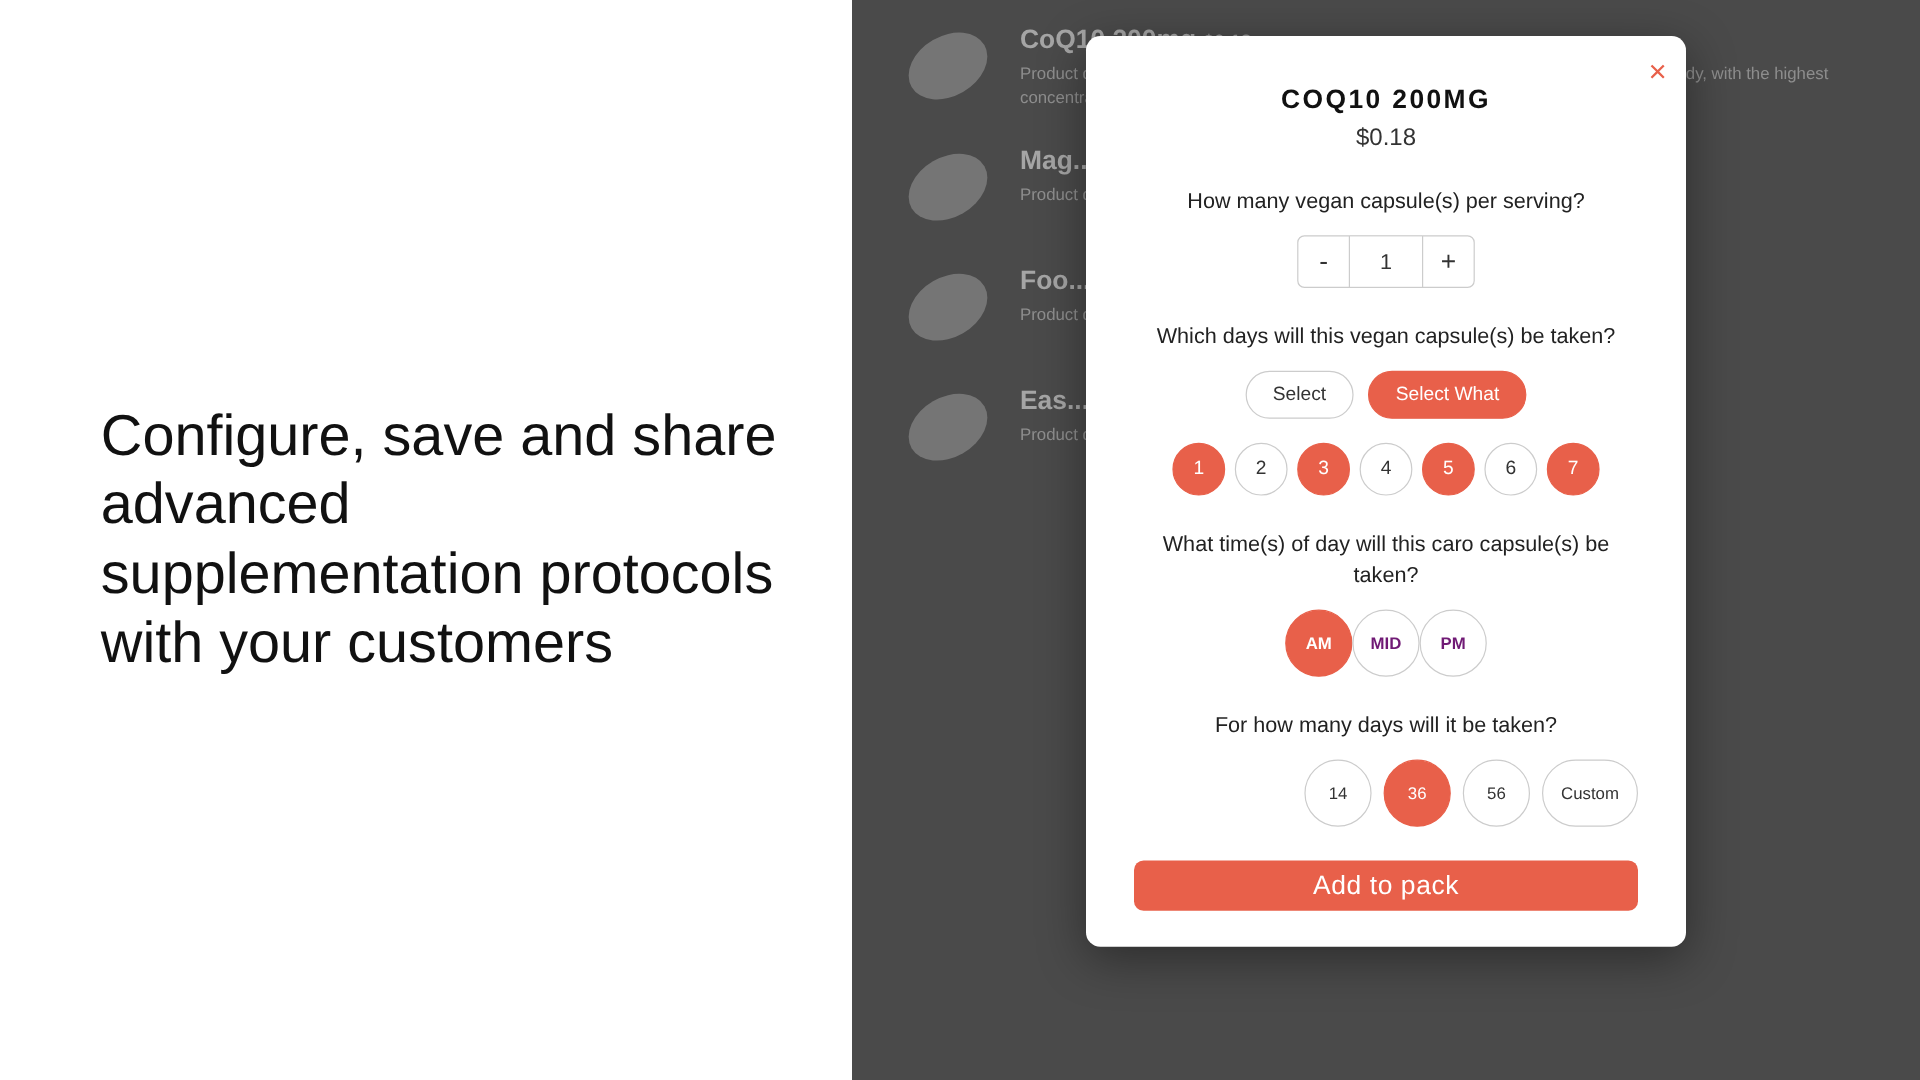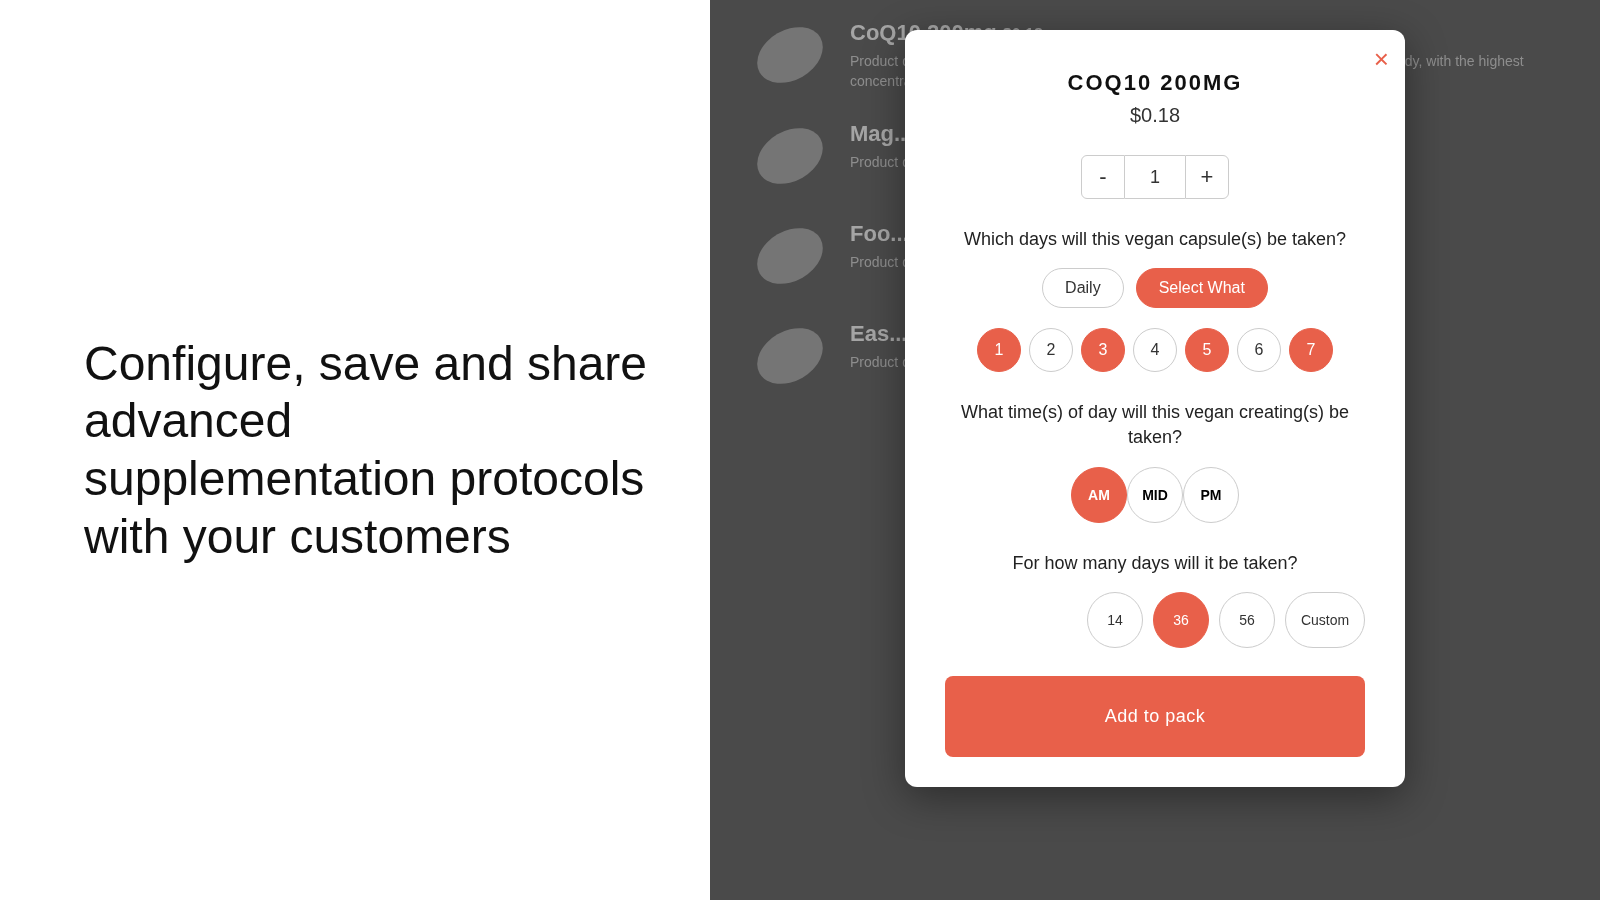--- a/index.html
+++ b/index.html
@@ -230,21 +230,21 @@
     }
     .time-btn {
       width: 56px;
       height: 56px;
       border-radius: 50%;
       border: 1.5px solid #ccc;
       background: #fff;
       font-size: 14px;
       font-weight: 600;
       cursor: pointer;
-      color: #000000;
+      color: #701a75;
     }
     .time-btn.active {
       background: #e8604a;
       border-color: #e8604a;
       color: #fff;
     }
 
     
     .duration-selector {
       display: flex;
@@ -272,26 +272,26 @@
       color: #fff;
     }
     .dur-btn.custom {
       width: 80px;
       border-radius: 50px;
     }
 
     
     .add-to-pack-btn {
       width: 100%;
-      padding: 30px;
+      padding: 8px;
       background: #e8604a;
       border: none;
       border-radius: 8px;
       color: #fff;
-      font-size: 18px;
+      font-size: 22px;
       font-weight: 500;
       cursor: pointer;
       letter-spacing: 0.5px;
     }
   </style>
 </head>
 <body>
 
 <div class="left-panel">
   <h1>Configure, save and share advanced supplementation protocols with your customers</h1>
@@ -344,50 +344,51 @@
       
       <button class="modal-close">×</button>
 
       
       <div class="modal-title">COQ10 200MG</div>
 
       
       <div class="modal-price">$0.18</div>
 
       
+      <div class="modal-question">How many vegan capsule(s) per serving?</div>
 
       
       <div class="quantity-stepper">
         <button class="qty-btn">-</button>
         <div class="qty-display">1</div>
         <button class="qty-btn">+</button>
       </div>
 
       
       <div class="modal-question">Which days will this vegan capsule(s) be taken?</div>
 
       
       <div class="days-selector">
-        <button class="day-btn">Daily</button>
+        <button class="day-btn">Select</button>
         <button class="day-btn active">Select What</button>
       </div>
 
       
       <div class="day-circles">
         <button class="day-circle active">1</button>
         <button class="day-circle">2</button>
         <button class="day-circle active">3</button>
         <button class="day-circle">4</button>
         <button class="day-circle active">5</button>
         <button class="day-circle">6</button>
         <button class="day-circle active">7</button>
       </div>
 
       
-      <div class="modal-question">What time(s) of day will this vegan creating(s) be taken?</div>
+      <div class="modal-question">What time(s) of day will this caro capsule(s) be taken?</div>
 
       
       <div class="time-selector">
         <button class="time-btn active">AM</button>
         <button class="time-btn">MID</button>
         <button class="time-btn">PM</button>
       </div>
 
       
       <div class="modal-question">For how many days will it be taken?</div>

